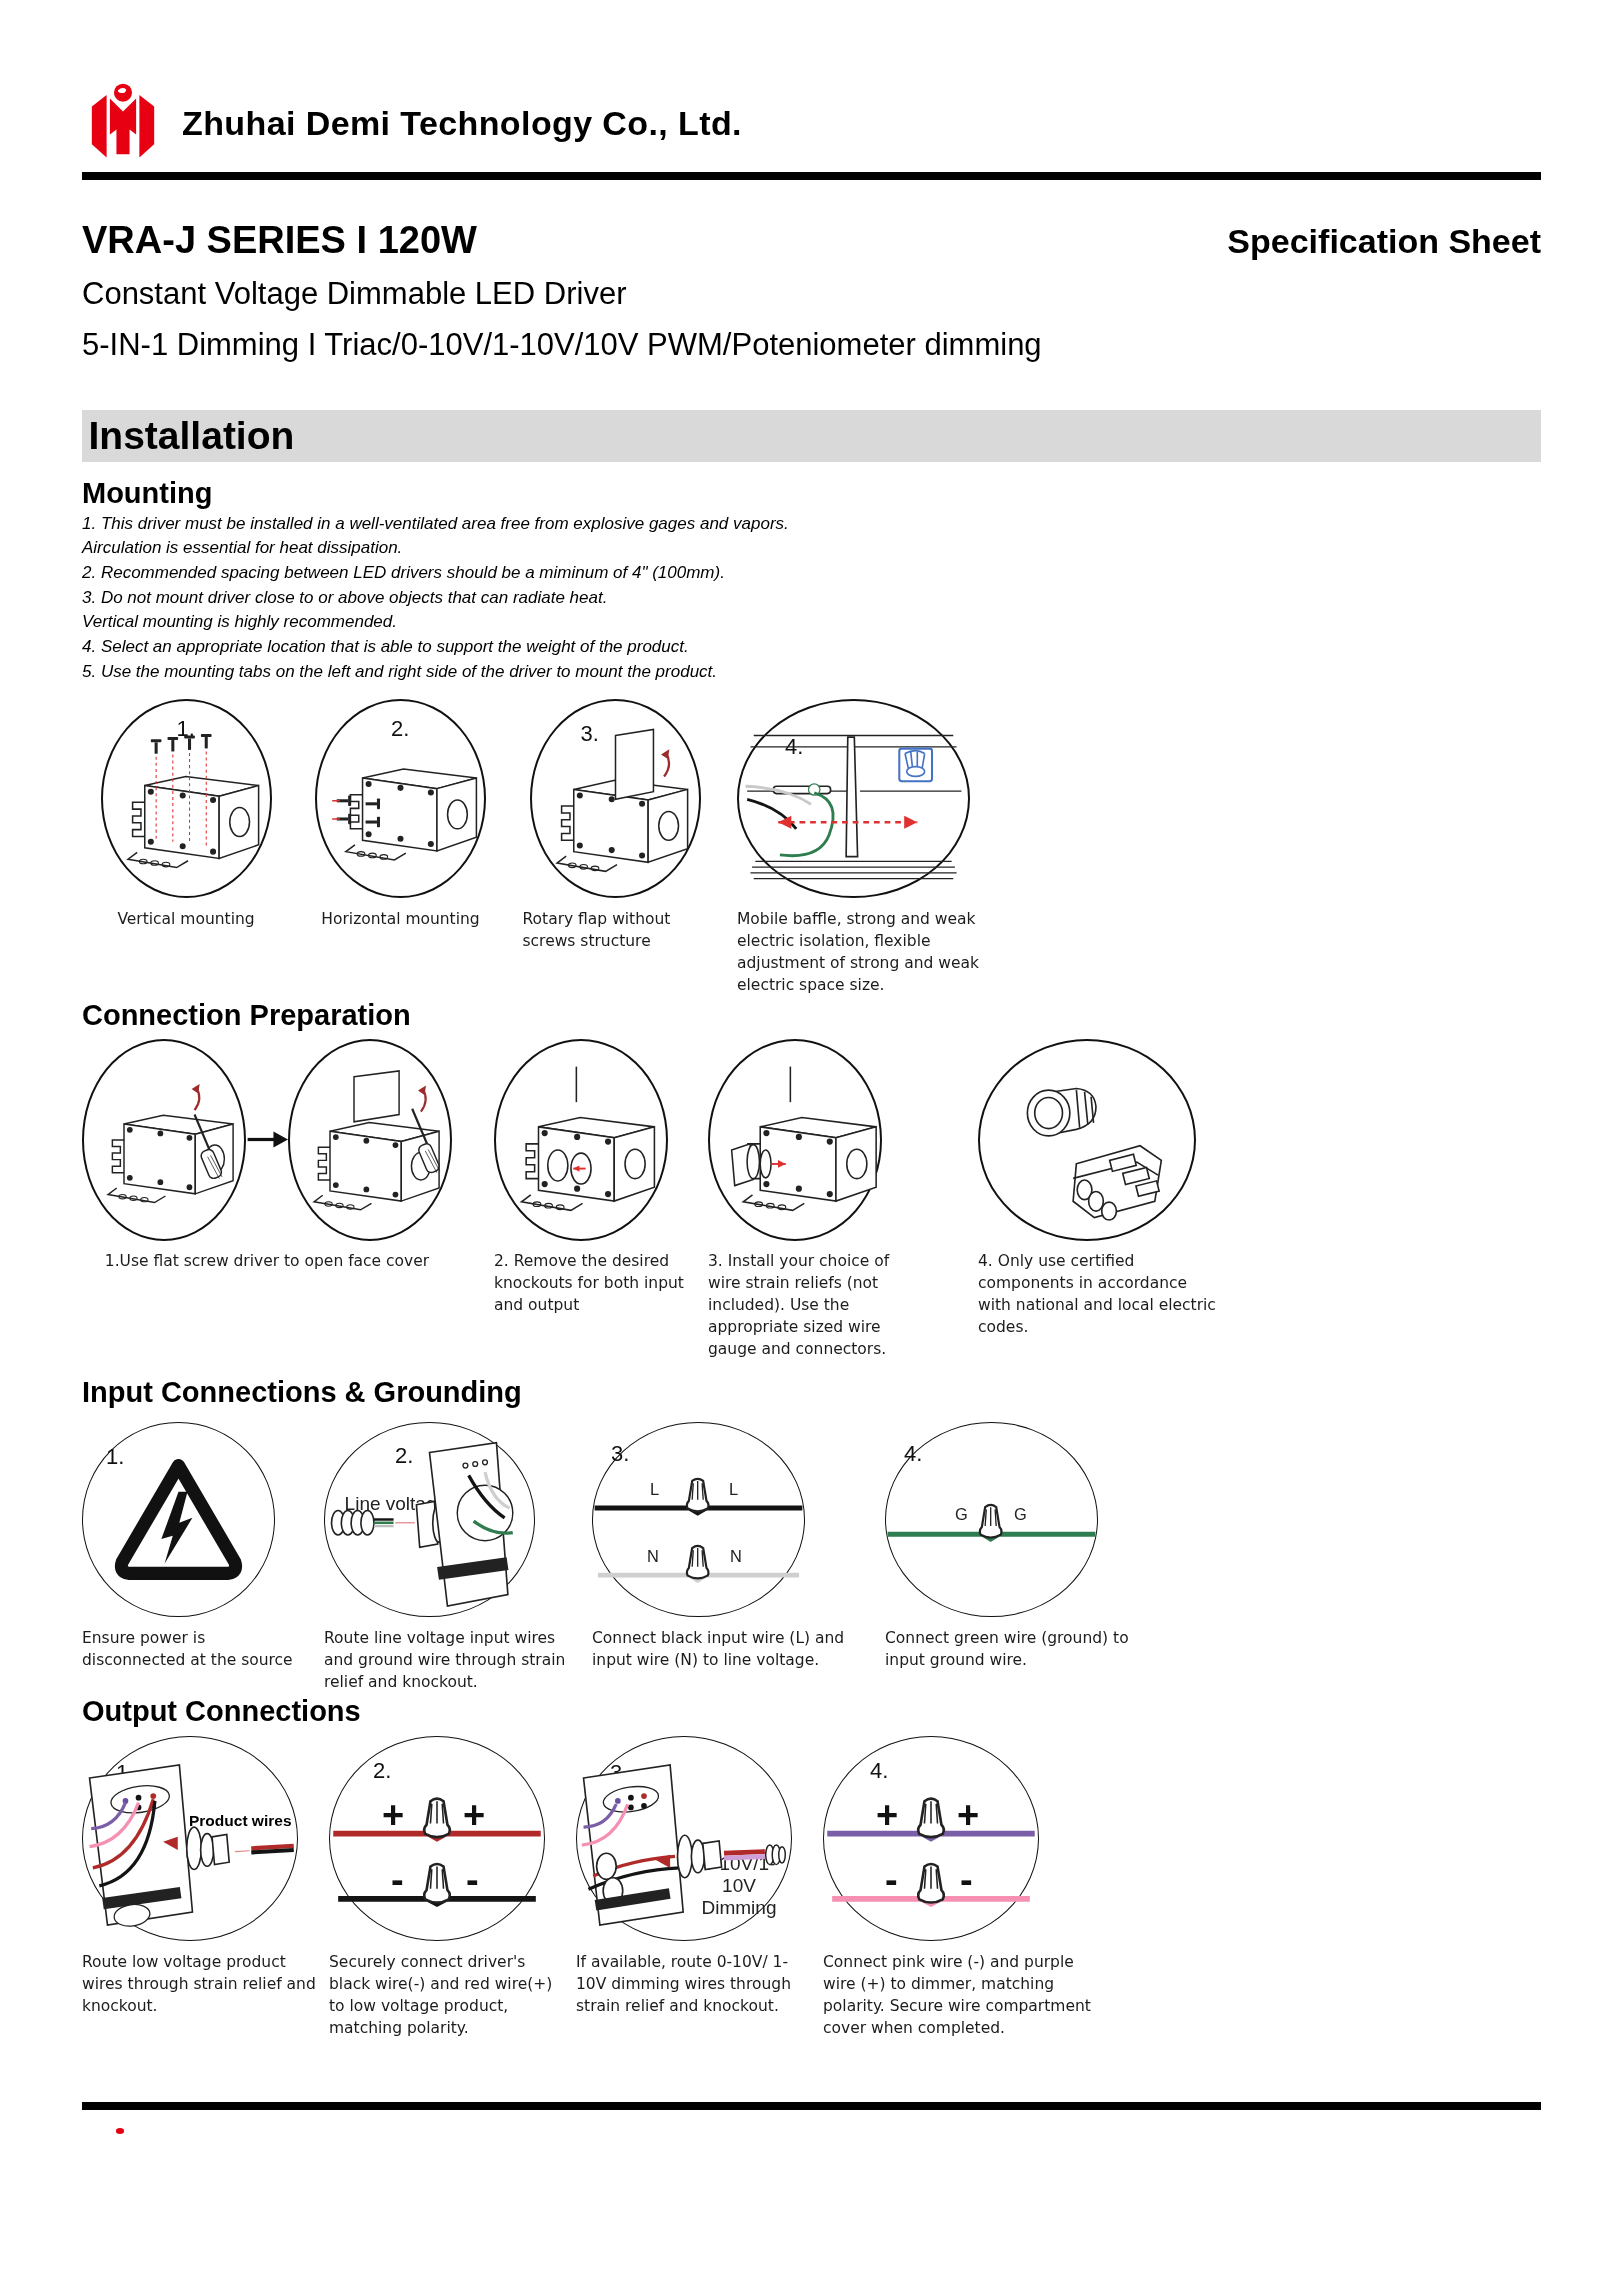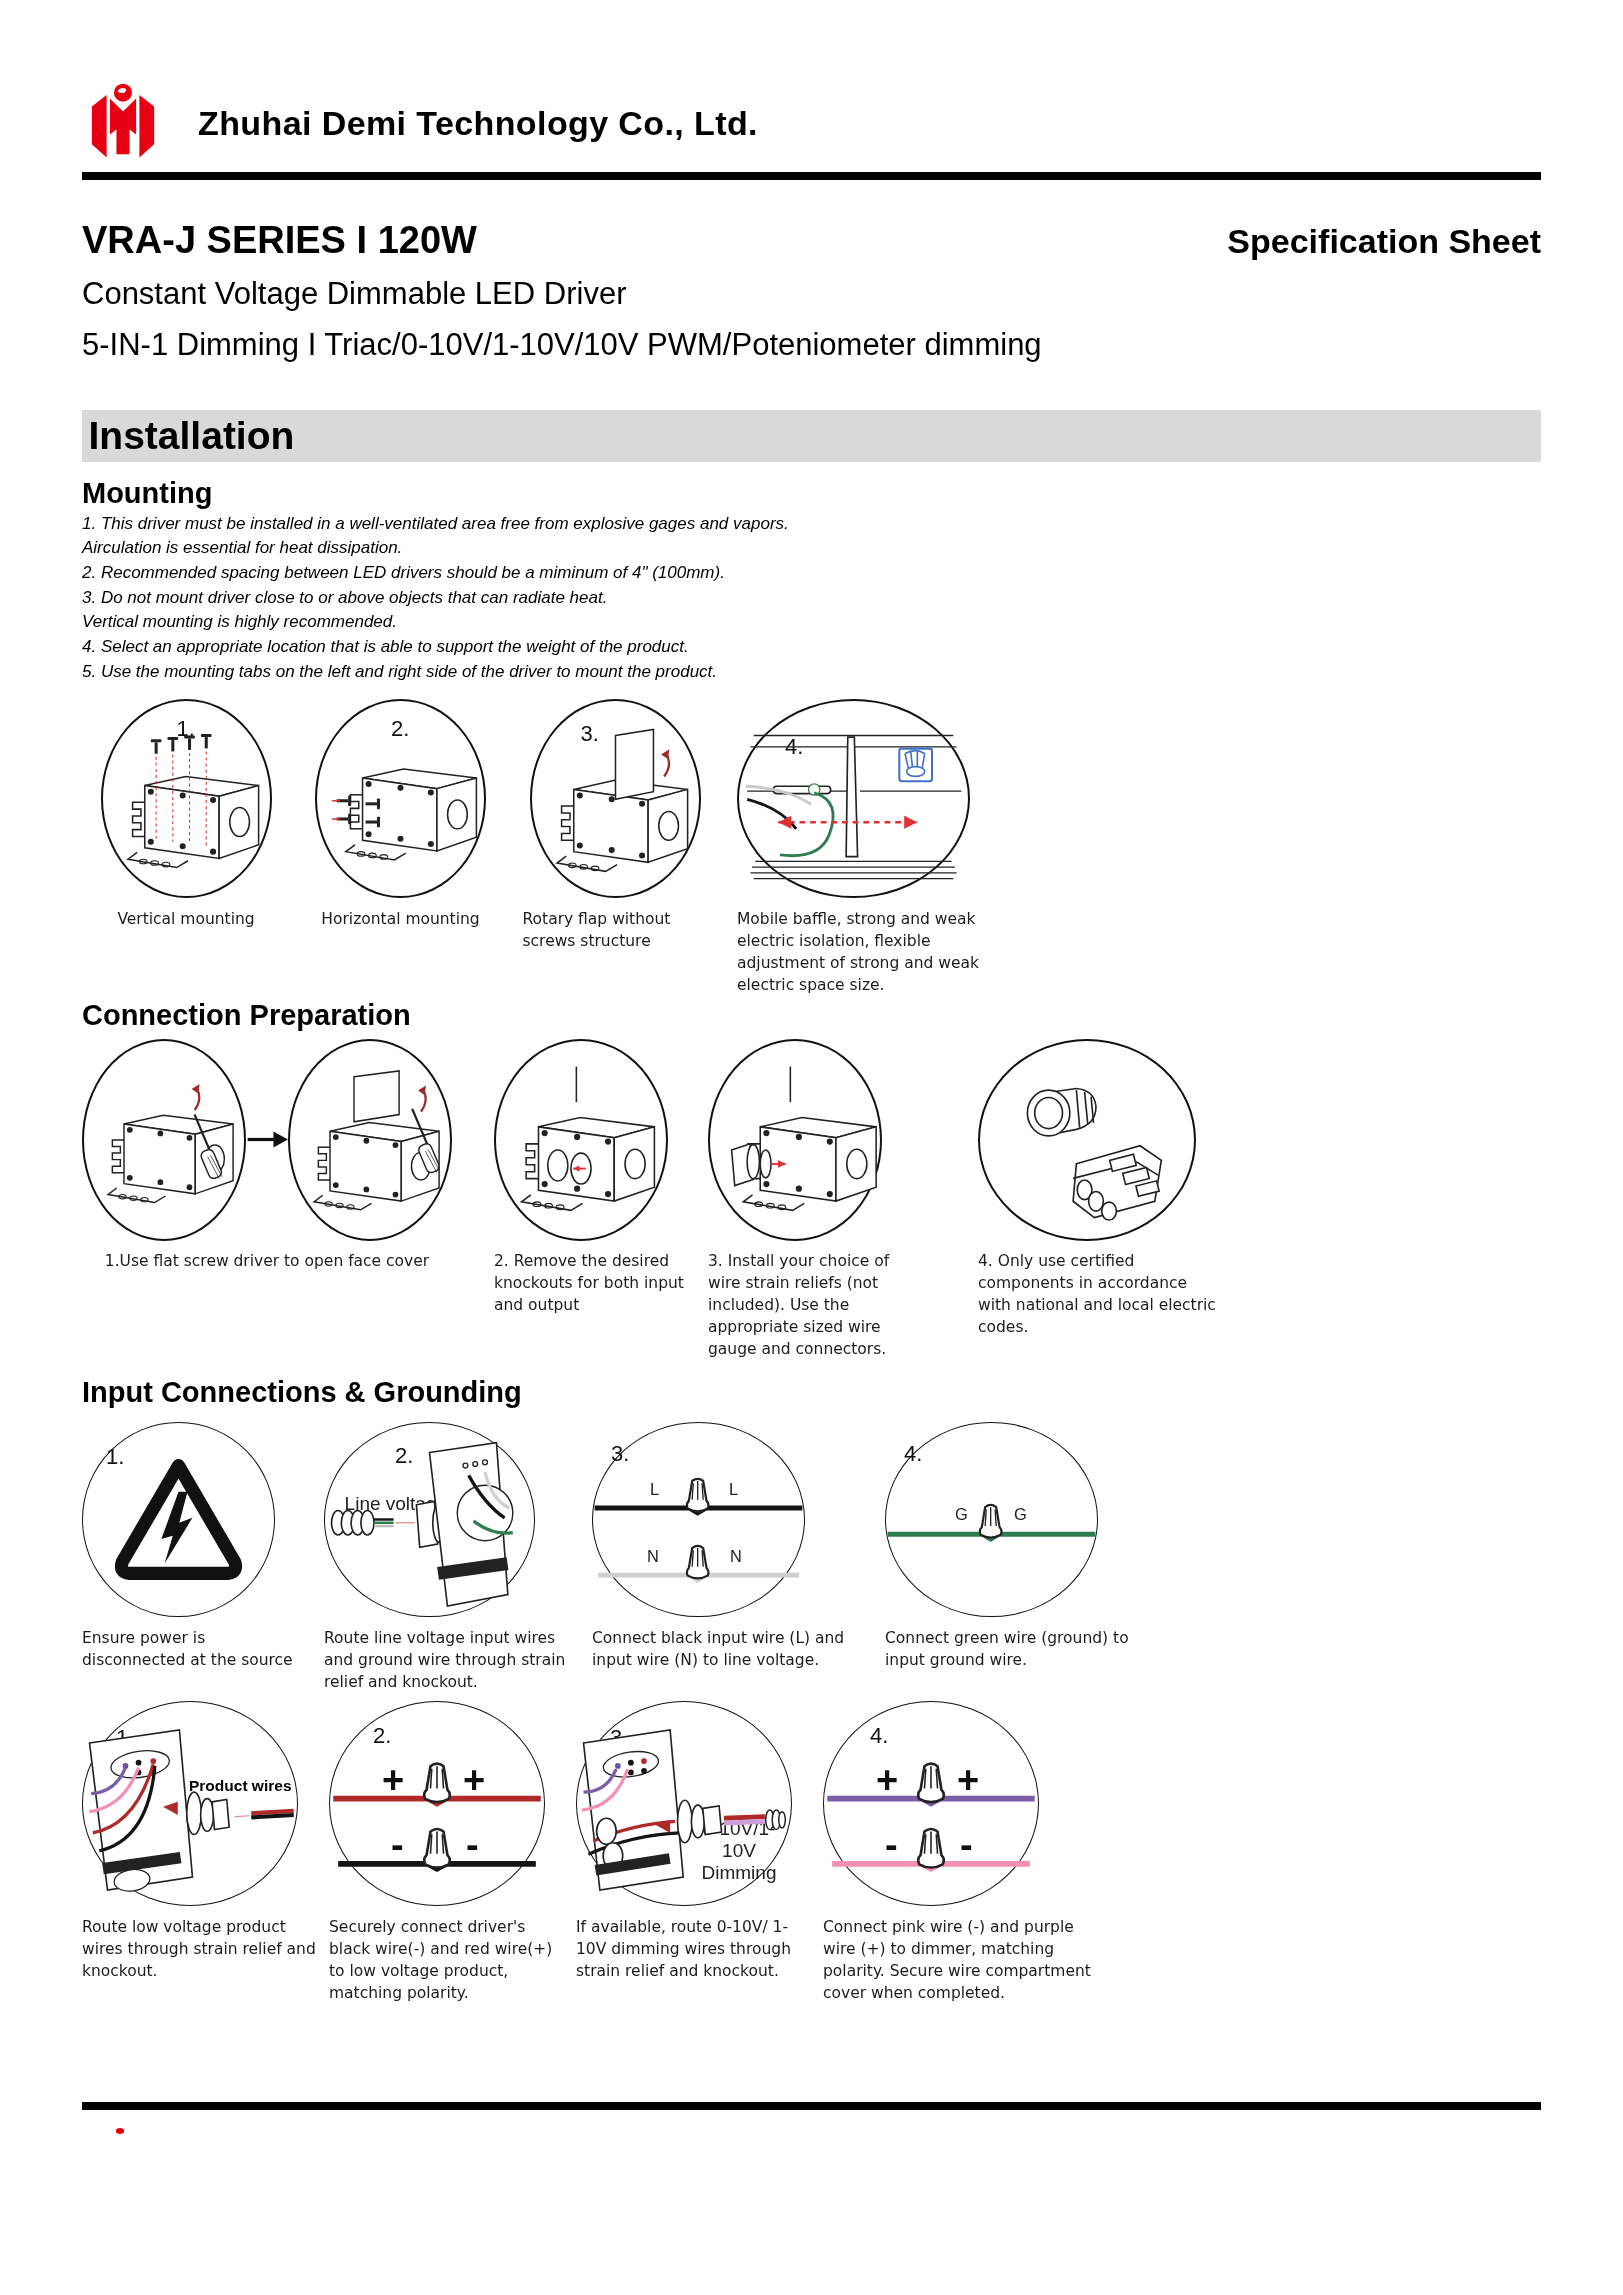--- a/index.html
+++ b/index.html
@@ -1,21 +1,21 @@
 <!DOCTYPE html>
 <html style="font-size:13px"><head>
 <meta charset="utf-8">
 <style>
   html,body{margin:0;padding:0;background:#888;}
   .page{width:1623px;height:2295px;background:#fff;position:relative;margin:0 auto;
         font-family:"Liberation Sans",sans-serif;color:#000;overflow:hidden;}
   .content{padding:0 82px;}
 
   
-  .header{display:flex;align-items:center;gap:34px;padding-top:82px;}
+  .header{display:flex;align-items:center;gap:18px;padding-top:82px;}
   .logo{width:82px;height:82px;flex:0 0 auto;}
   .company{font-size:34px;font-weight:bold;letter-spacing:0.4px;}
   .hrule{height:7.4px;background:#000;margin-top:8.2px;}
 
   
   .titlerow{display:flex;justify-content:space-between;align-items:baseline;margin-top:39px;}
   .prod-title{font-size:38px;font-weight:bold;}
   .sheet-label{font-size:34px;font-weight:bold;}
   .subtitle{font-size:31px;margin-top:14.7px;}
 
@@ -377,20 +377,21 @@
           <span class="inlabel" style="left:128px;top:82px;font-size:16.4px;">G</span>
           <svg class="art" viewBox="0 0 258 236">
             <path d="M2 136 L118 136 L128 142 L138 136 L256 136" fill="none" stroke="#2f7d4e" stroke-width="6"></path>
             <use href="#wnut" transform="translate(128,138) scale(1.35)"></use>
           </svg>
         </div>
         <div class="cap">Connect green wire (ground) to input ground wire.</div>
       </div>
     </div>
 
+    <div class="h-section" style="margin-top:1.6px;">Output Connections</div>
     <div class="figrow" style="margin-top:8.2px;gap:13px;">
       <div class="fig" style="width:234px;">
         <div class="circ thin" style="width:214px;height:203px;">
           <span class="num" style="left:33px;top:23px;">1.</span>
           <span class="biglabel" style="left:106px;top:75px;font-size:15.5px;">Product wires</span>
           <svg class="art" viewBox="0 0 262 248">
             <path d="M8 50 L118 34 L134 214 L30 230 Z" fill="#fff" stroke="#222" stroke-width="2"></path>
             <ellipse cx="70" cy="76" rx="36" ry="16" transform="rotate(-8 70 76)" fill="#fff" stroke="#222" stroke-width="1.6"></ellipse>
             <circle cx="52" cy="78" r="3.5" fill="#6a4fa0"></circle>
               <circle cx="68" cy="74" r="3.5" fill="#141414"></circle>

